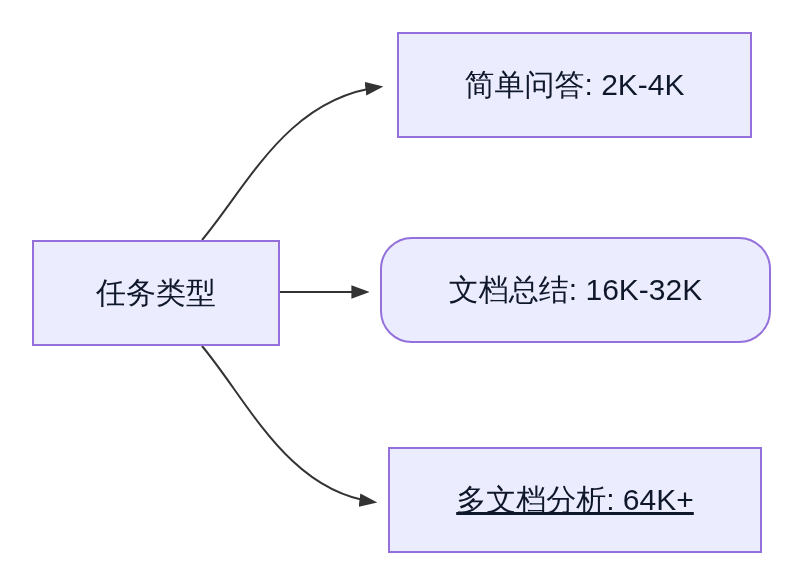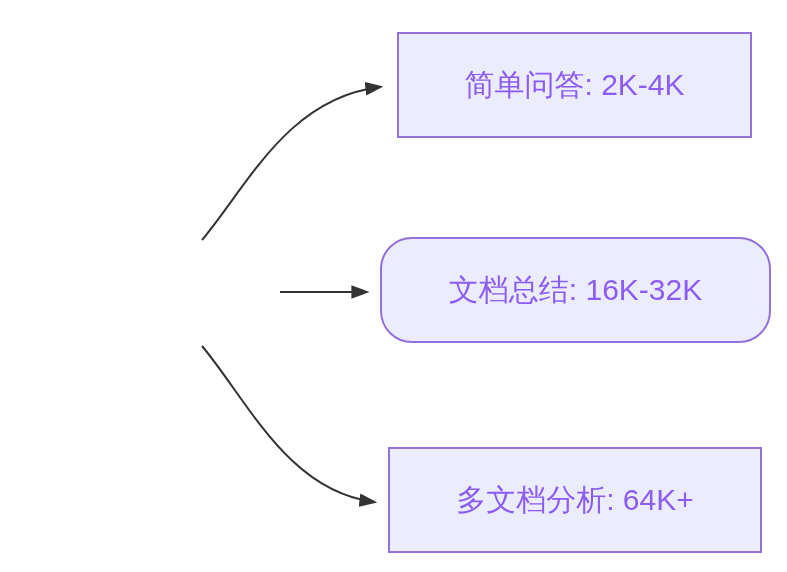--- a/index.html
+++ b/index.html
@@ -20,53 +20,56 @@
     left: 0;
     top: 0;
     width: 787px;
     height: 572px;
   }
   .node {
     position: absolute;
     box-sizing: border-box;
     background: #ECECFF;
     border: 2px solid #9370DB;
-    color: #8b5cf6;
+    color: #0f172a;
     font-size: 30px;
     line-height: 1.25;
     display: flex;
     align-items: center;
     justify-content: center;
     text-align: center;
     white-space: nowrap;
   }
   .node-root   { left: 32px;  top: 240px; width: 248px; height: 106px; }
   .node-leaf-0 { left: 397px; top: 32px;  width: 355px; height: 106px; }
   .node-leaf-1 { left: 380px; top: 237px; width: 391px; height: 106px; border-radius: 32px; }
-  .node-leaf-2 { left: 388px; top: 447px; width: 374px; height: 106px; }
+  .node-leaf-2 { left: 388px; top: 447px; width: 374px; height: 106px; text-decoration: underline; }
 </style>
 </head>
 <body>
 
 <div class="canvas">
 
   <svg class="edges-layer" viewBox="0 0 787 572" xmlns="http://www.w3.org/2000/svg">
     <defs>
       <marker id="arrowhead" markerUnits="userSpaceOnUse" markerWidth="18" markerHeight="14" viewBox="0 0 16 12" refX="13" refY="6" orient="auto">
         <path d="M0,0 L16,6 L0,12 z" fill="#333333"></path>
       </marker>
     </defs>
 
     <path d="M202,240 C248,185 288,98 380,87" fill="none" stroke-width="2" marker-end="url(#arrowhead)" stroke="#333333"></path>
 
     <path d="M280,292 L366,292" fill="none" stroke-width="2" marker-end="url(#arrowhead)" stroke="#333333"></path>
 
     <path d="M202,346 C248,401 288,491 374,502" fill="none" stroke-width="2" marker-end="url(#arrowhead)" stroke="#333333"></path>
   </svg>
 
+  <div class="node node-root">
+    <span>任务类型</span>
+  </div>
 
   <div class="node node-leaf-0">
     <span>简单问答: 2K-4K</span>
   </div>
 
   <div class="node node-leaf-1">
     <span>文档总结: 16K-32K</span>
   </div>
 
   <div class="node node-leaf-2">

